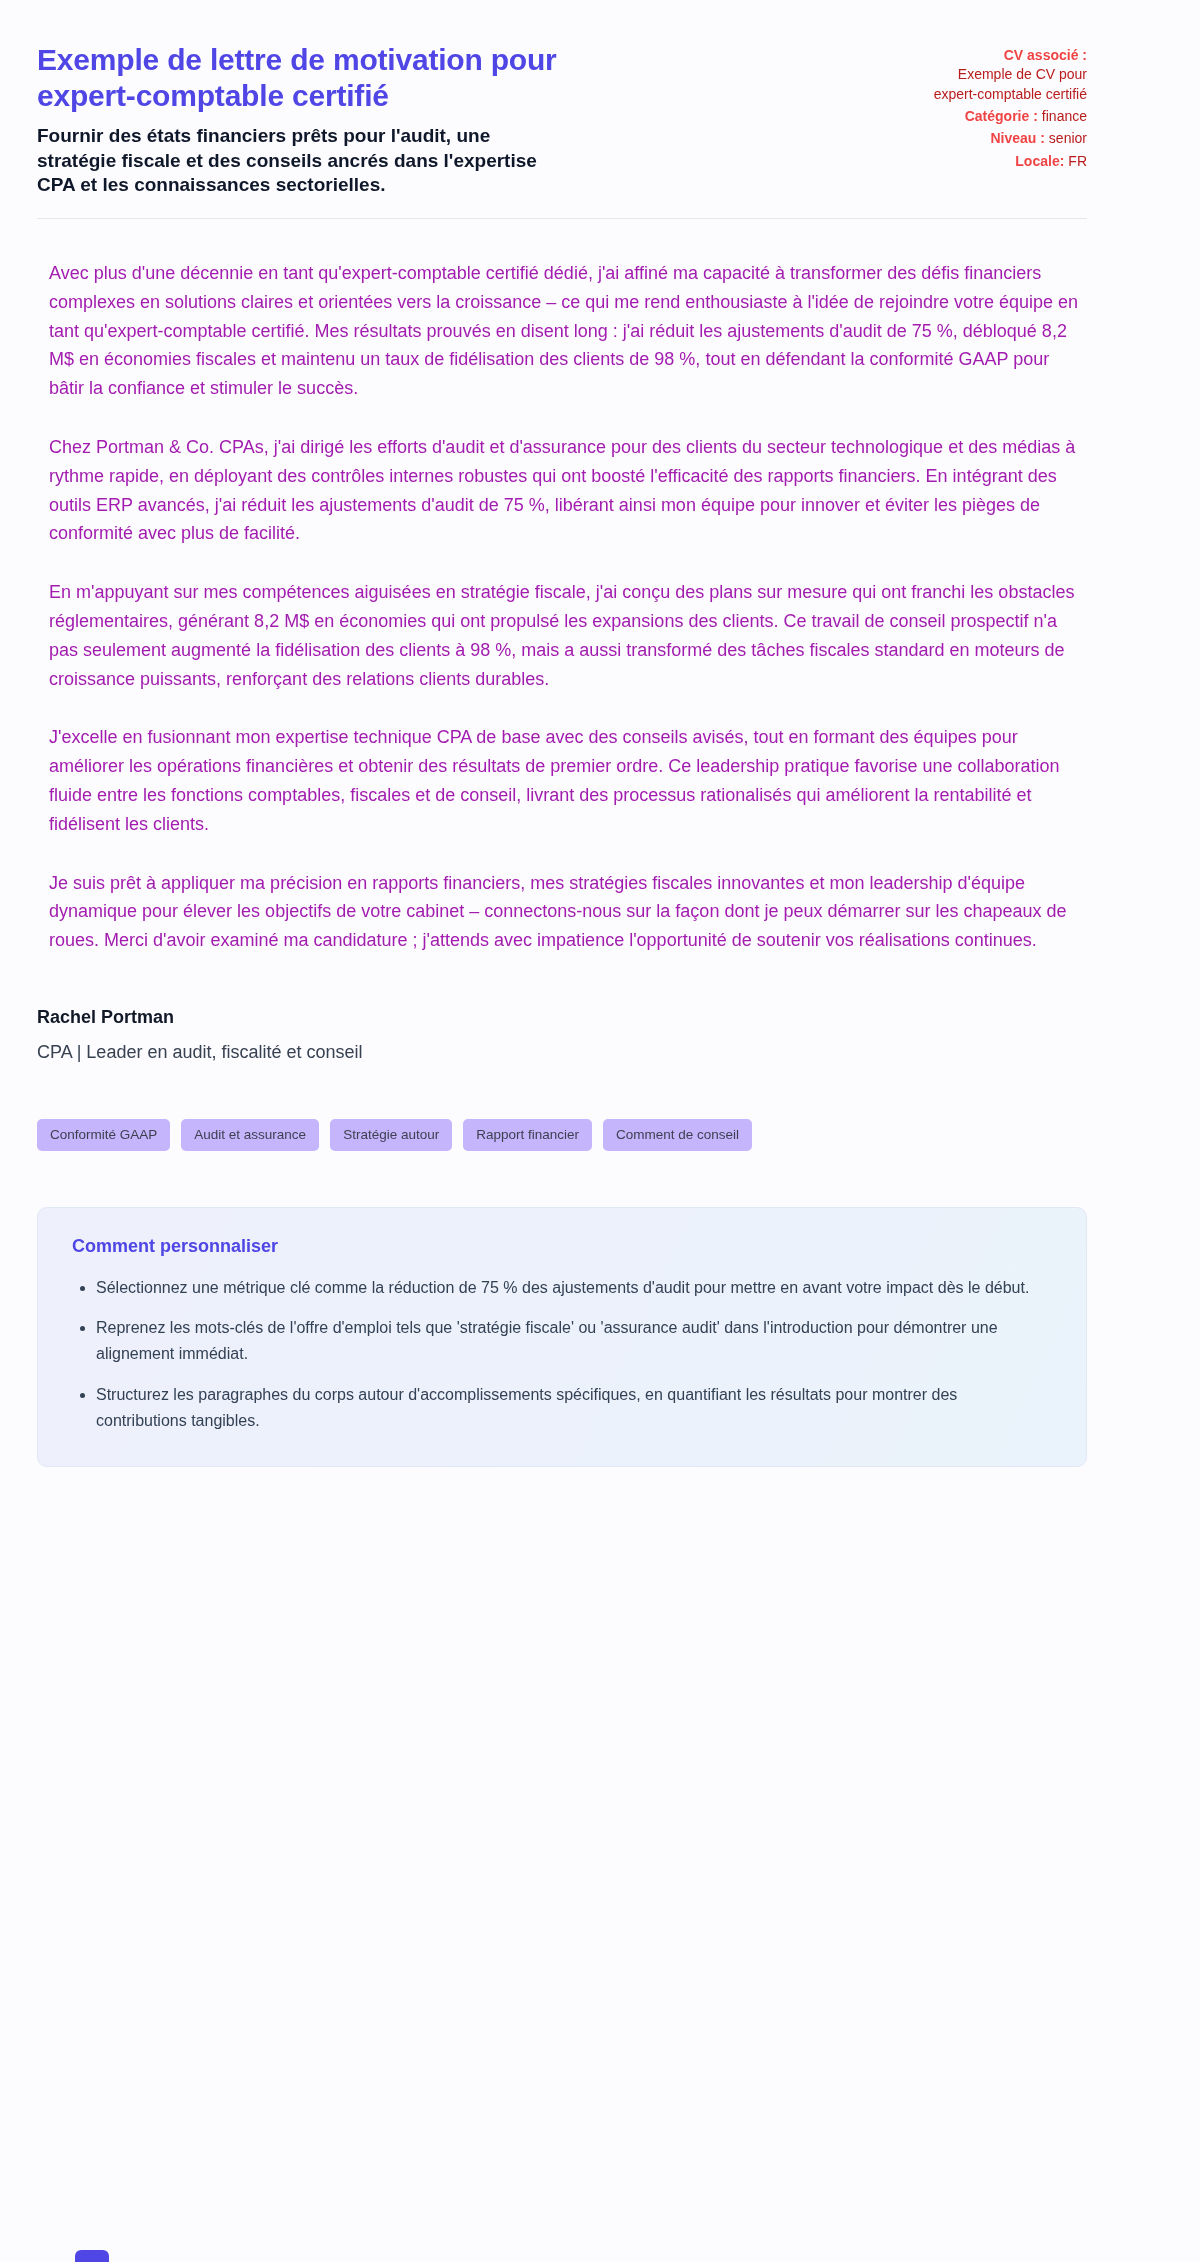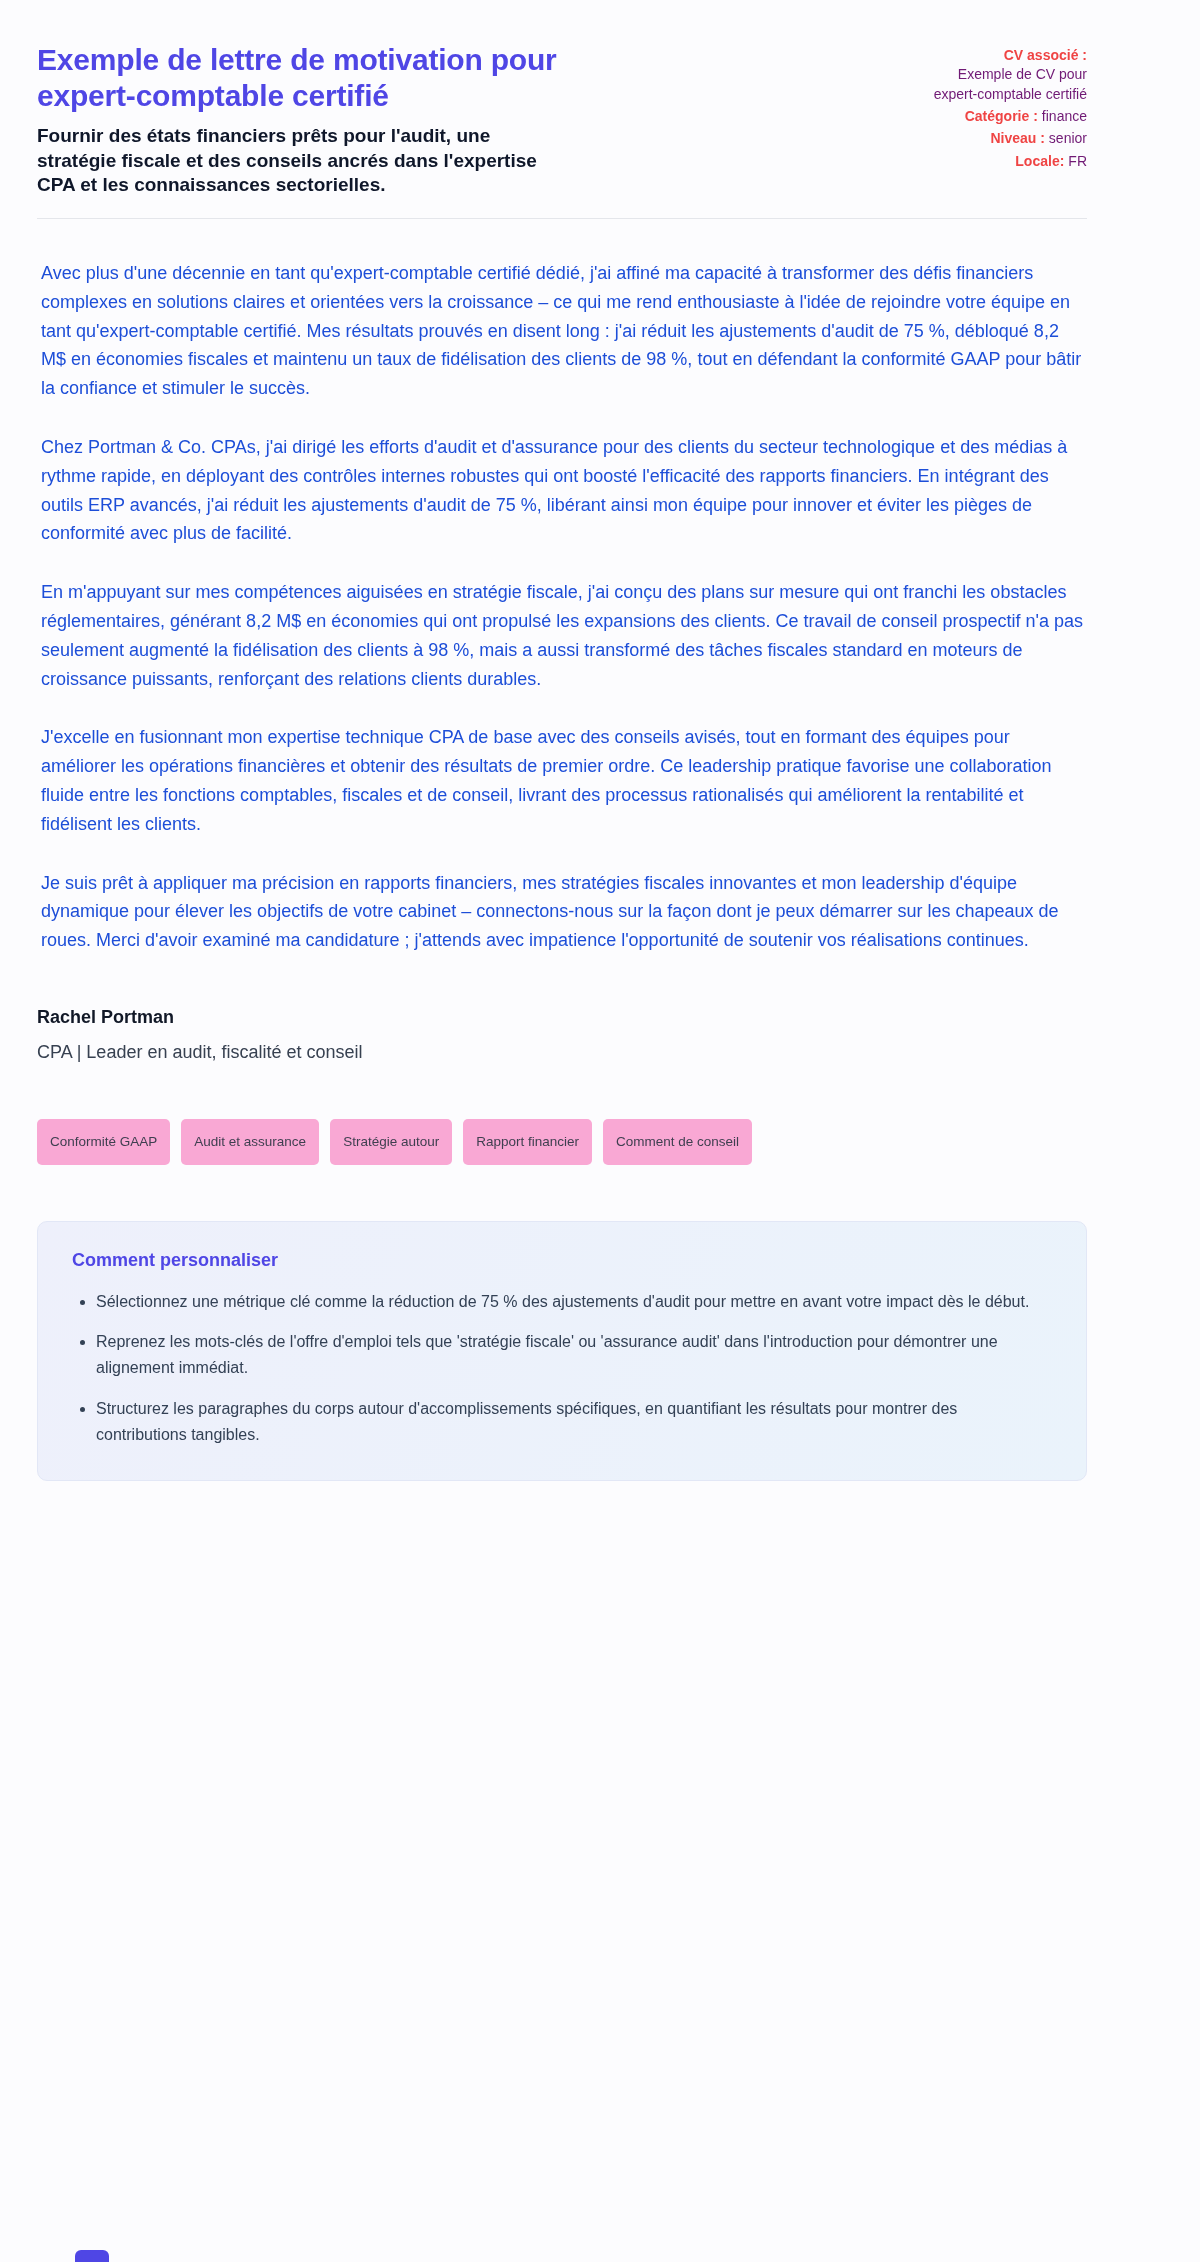--- a/index.html
+++ b/index.html
@@ -48,67 +48,67 @@
   }
   .meta {
     flex: 0 0 auto;
     width: 160px;
     padding-top: 4px;
     text-align: right;
     font-size: 14px;
     line-height: 1.38;
   }
   .meta-label { font-weight: 700; color: #ef4444; }
-  .meta-value { color: #701a75; }
+  .meta-value { color: #b91c1c; }
   .meta-block .meta-label,
   .meta-block .meta-value { display: block; }
   .meta-row { margin-top: 3px; }
   .meta-row .meta-value { margin-left: 4px; }
   .divider {
     border: none;
     border-top: 1px solid #e4e6eb;
     margin: 20px 0 0 0;
   }
   .letter { margin-top: 40px; }
   .greeting {
     margin: 0 0 30px 0;
     font-size: 16px;
     font-weight: 700;
     color: #4f46e5;
   }
   .para {
-    margin: 0 0 30px 4px;
+    margin: 0 0 30px 12px;
     font-size: 18px;
     line-height: 1.6;
-    color: #1d4ed8;
+    color: #a21caf;
   }
   .sig-name {
     margin: 52px 0 0 0;
     font-size: 18px;
     font-weight: 700;
     color: #111827;
   }
   .sig-title {
     margin: 14px 0 0 0;
     font-size: 18px;
     color: #374151;
   }
   .tags {
     display: flex;
     flex-wrap: wrap;
     gap: 11px;
     margin-top: 56px;
   }
   .tag {
     display: inline-block;
-    background: #f9a8d4;
+    background: #c4b5fd;
     color: #3f3f50;
     font-size: 13.5px;
     line-height: 1;
-    padding: 16px 13px;
+    padding: 9px 13px;
     border-radius: 5px;
     white-space: nowrap;
   }
   .tips {
     margin-top: 56px;
     background: linear-gradient(115deg, #eef0fb 0%, #eaf3fb 100%);
     border: 1px solid #e2e7f6;
     border-radius: 10px;
     padding: 28px 34px 32px 34px;
   }

